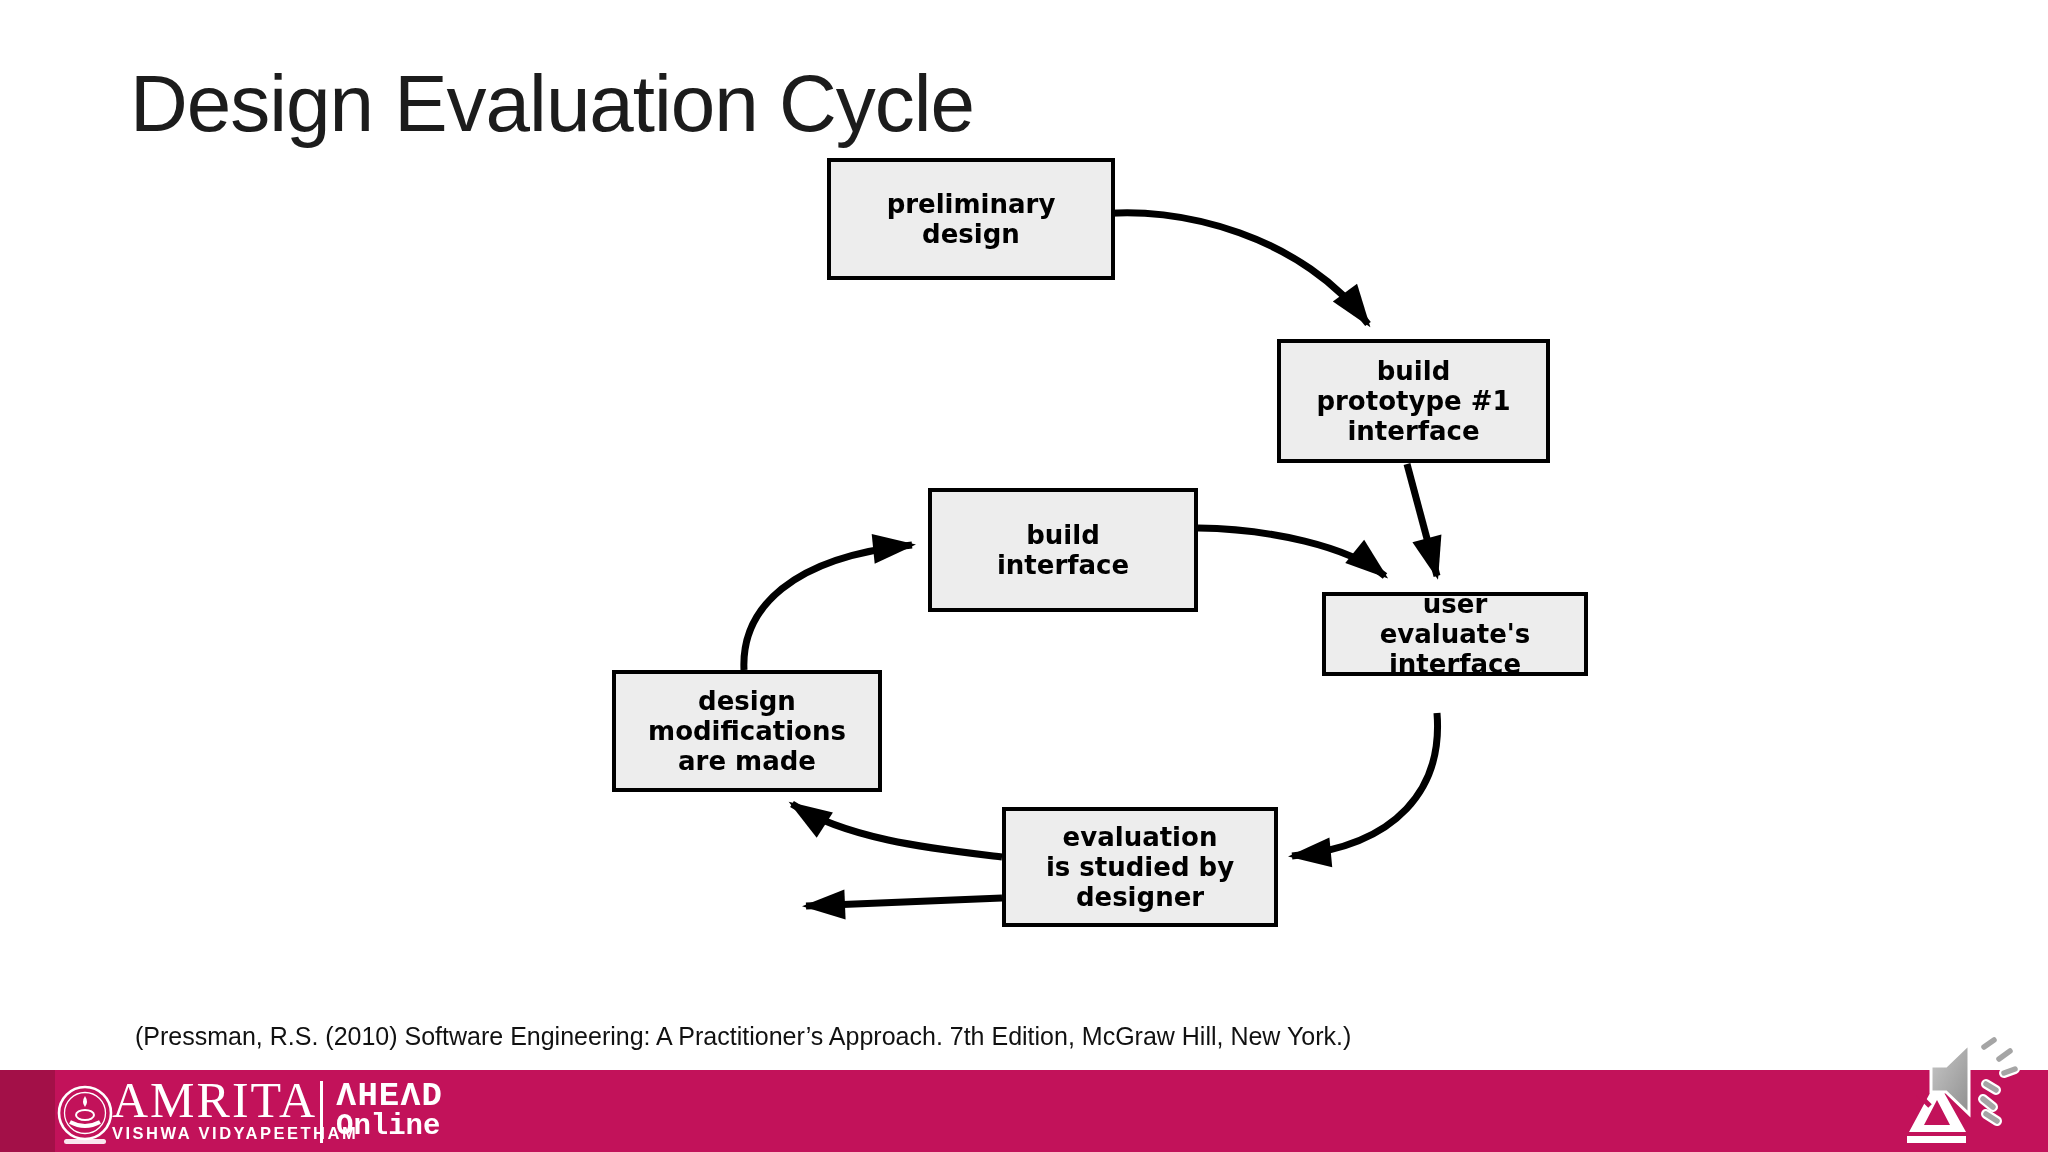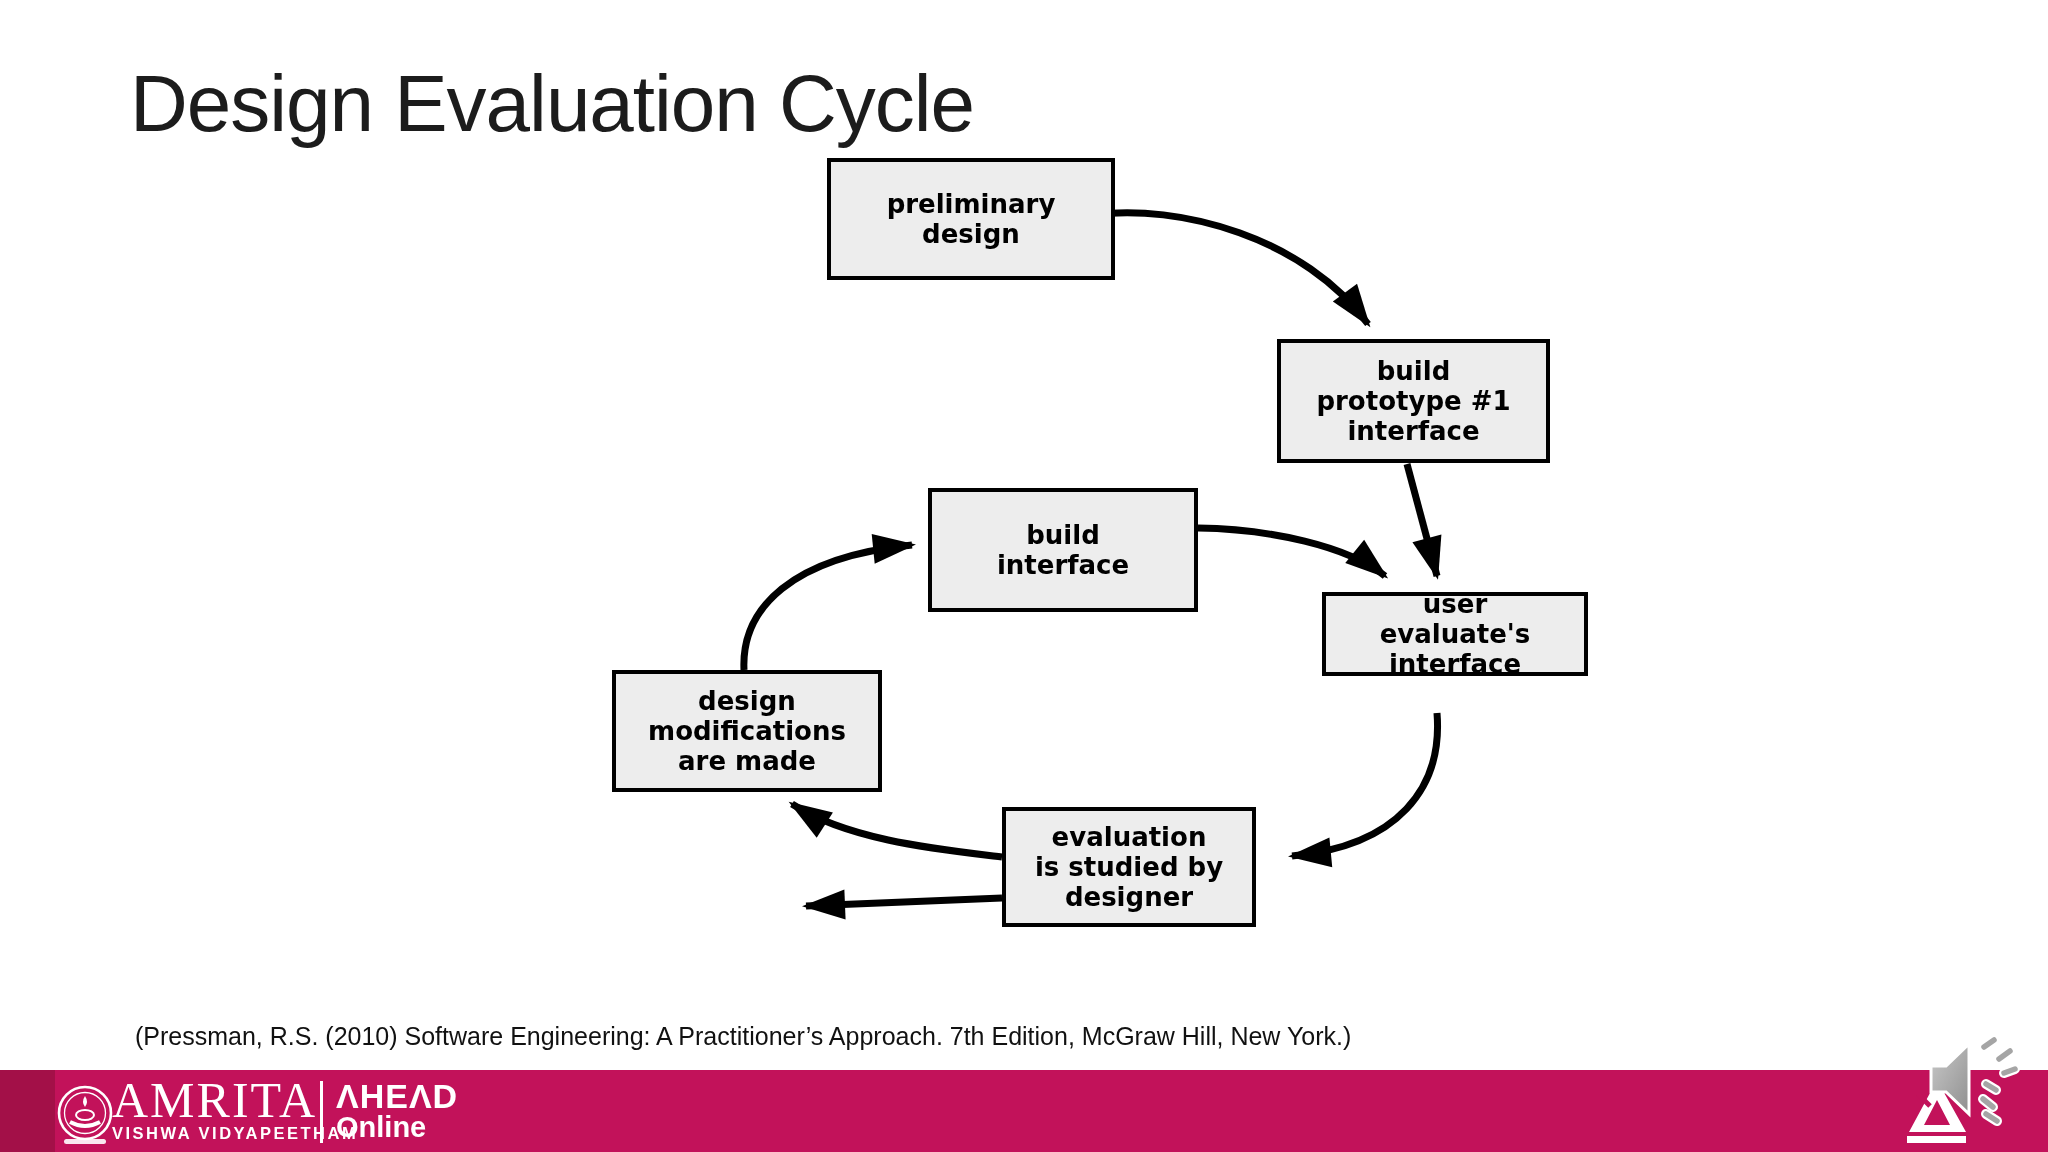--- a/index.html
+++ b/index.html
@@ -36,21 +36,21 @@
         background:var(--bar-color,#c2125a);}
   .footer-darkstrip{position:absolute;left:0;top:0;width:55px;height:82px;
         background:var(--bar-color-dark,#a31048);}
   .emblem-svg{position:absolute;left:0;top:0;overflow:visible;}
   .wordmark{position:absolute;left:112px;top:8px;color:#fff;}
   .wordmark .amrita{font-family:"Liberation Serif",serif;font-size:50px;line-height:44px;
         letter-spacing:2px;font-weight:400;}
   .wordmark .sub{font-family:"Liberation Sans",sans-serif;font-size:16.5px;letter-spacing:2.5px;
         margin-top:2px;font-weight:700;}
   .divider{position:absolute;left:320px;top:11px;width:3px;height:62px;background:#fff;}
-  .ahead{position:absolute;left:336px;top:10px;color:#fff;font-family:Liberation Sans, sans-serif;}
+  .ahead{position:absolute;left:336px;top:10px;color:#fff;font-family:Liberation Mono, monospace;}
   .ahead .line1{font-size:34px;font-weight:bold;letter-spacing:1px;line-height:32px;}
   .ahead .line2{font-size:29px;font-weight:bold;line-height:30px;}
 
   .corner-mark{position:absolute;left:0;top:0;overflow:visible;}
   .speaker{position:absolute;left:0;top:0;overflow:visible;cursor:pointer;}
 </style>
 </head>
 <body>
 
 <div class="slide">
@@ -93,21 +93,21 @@
     <span>evaluate's</span>
     <span>interface</span>
   </div>
 
   <div class="fbox" style="left:612px;top:670px;width:270px;height:122px;">
     <span>design</span>
     <span>modifications</span>
     <span>are made</span>
   </div>
 
-  <div class="fbox" style="left:1002px;top:807px;width:254px;height:120px;">
+  <div class="fbox" style="left:1002px;top:807px;width:276px;height:120px;">
     <span>evaluation</span>
     <span>is studied by</span>
     <span>designer</span>
   </div>
 
 
   <div class="citation">(Pressman, R.S. (2010) Software Engineering: A Practitioner’s Approach. 7th Edition, McGraw Hill, New York.)</div>
 
   <div class="footer">
     <div class="footer-darkstrip"></div>

